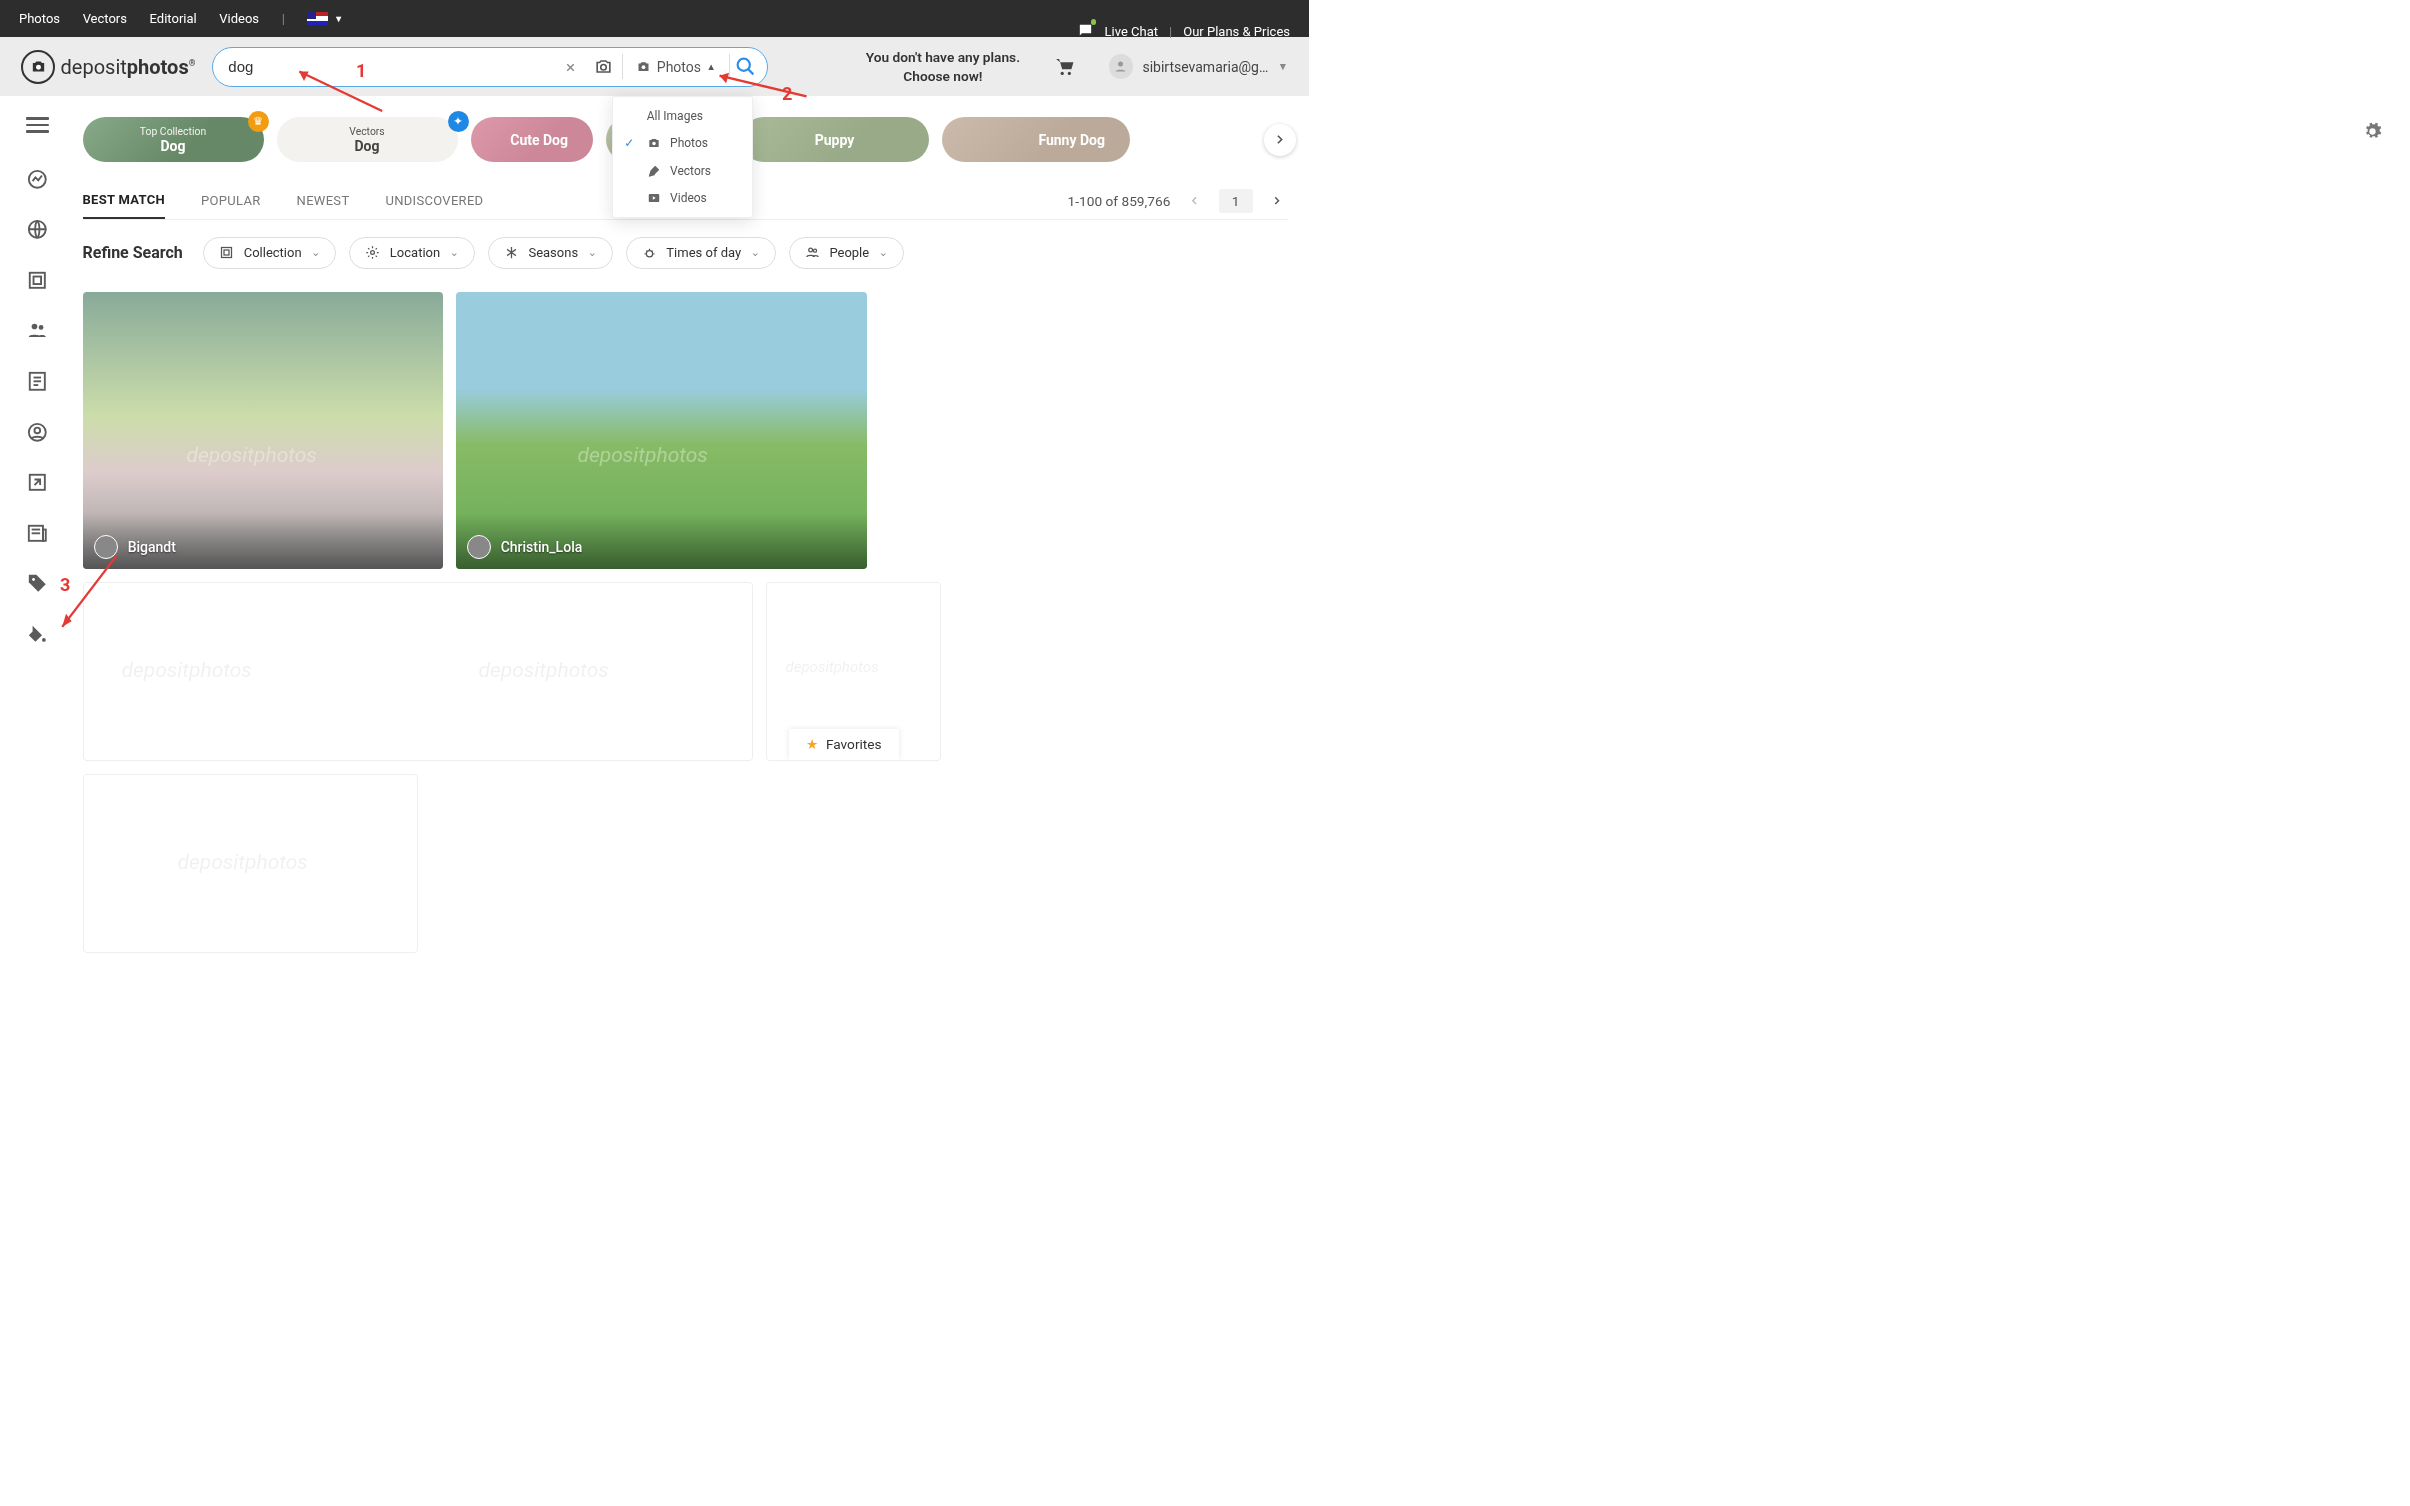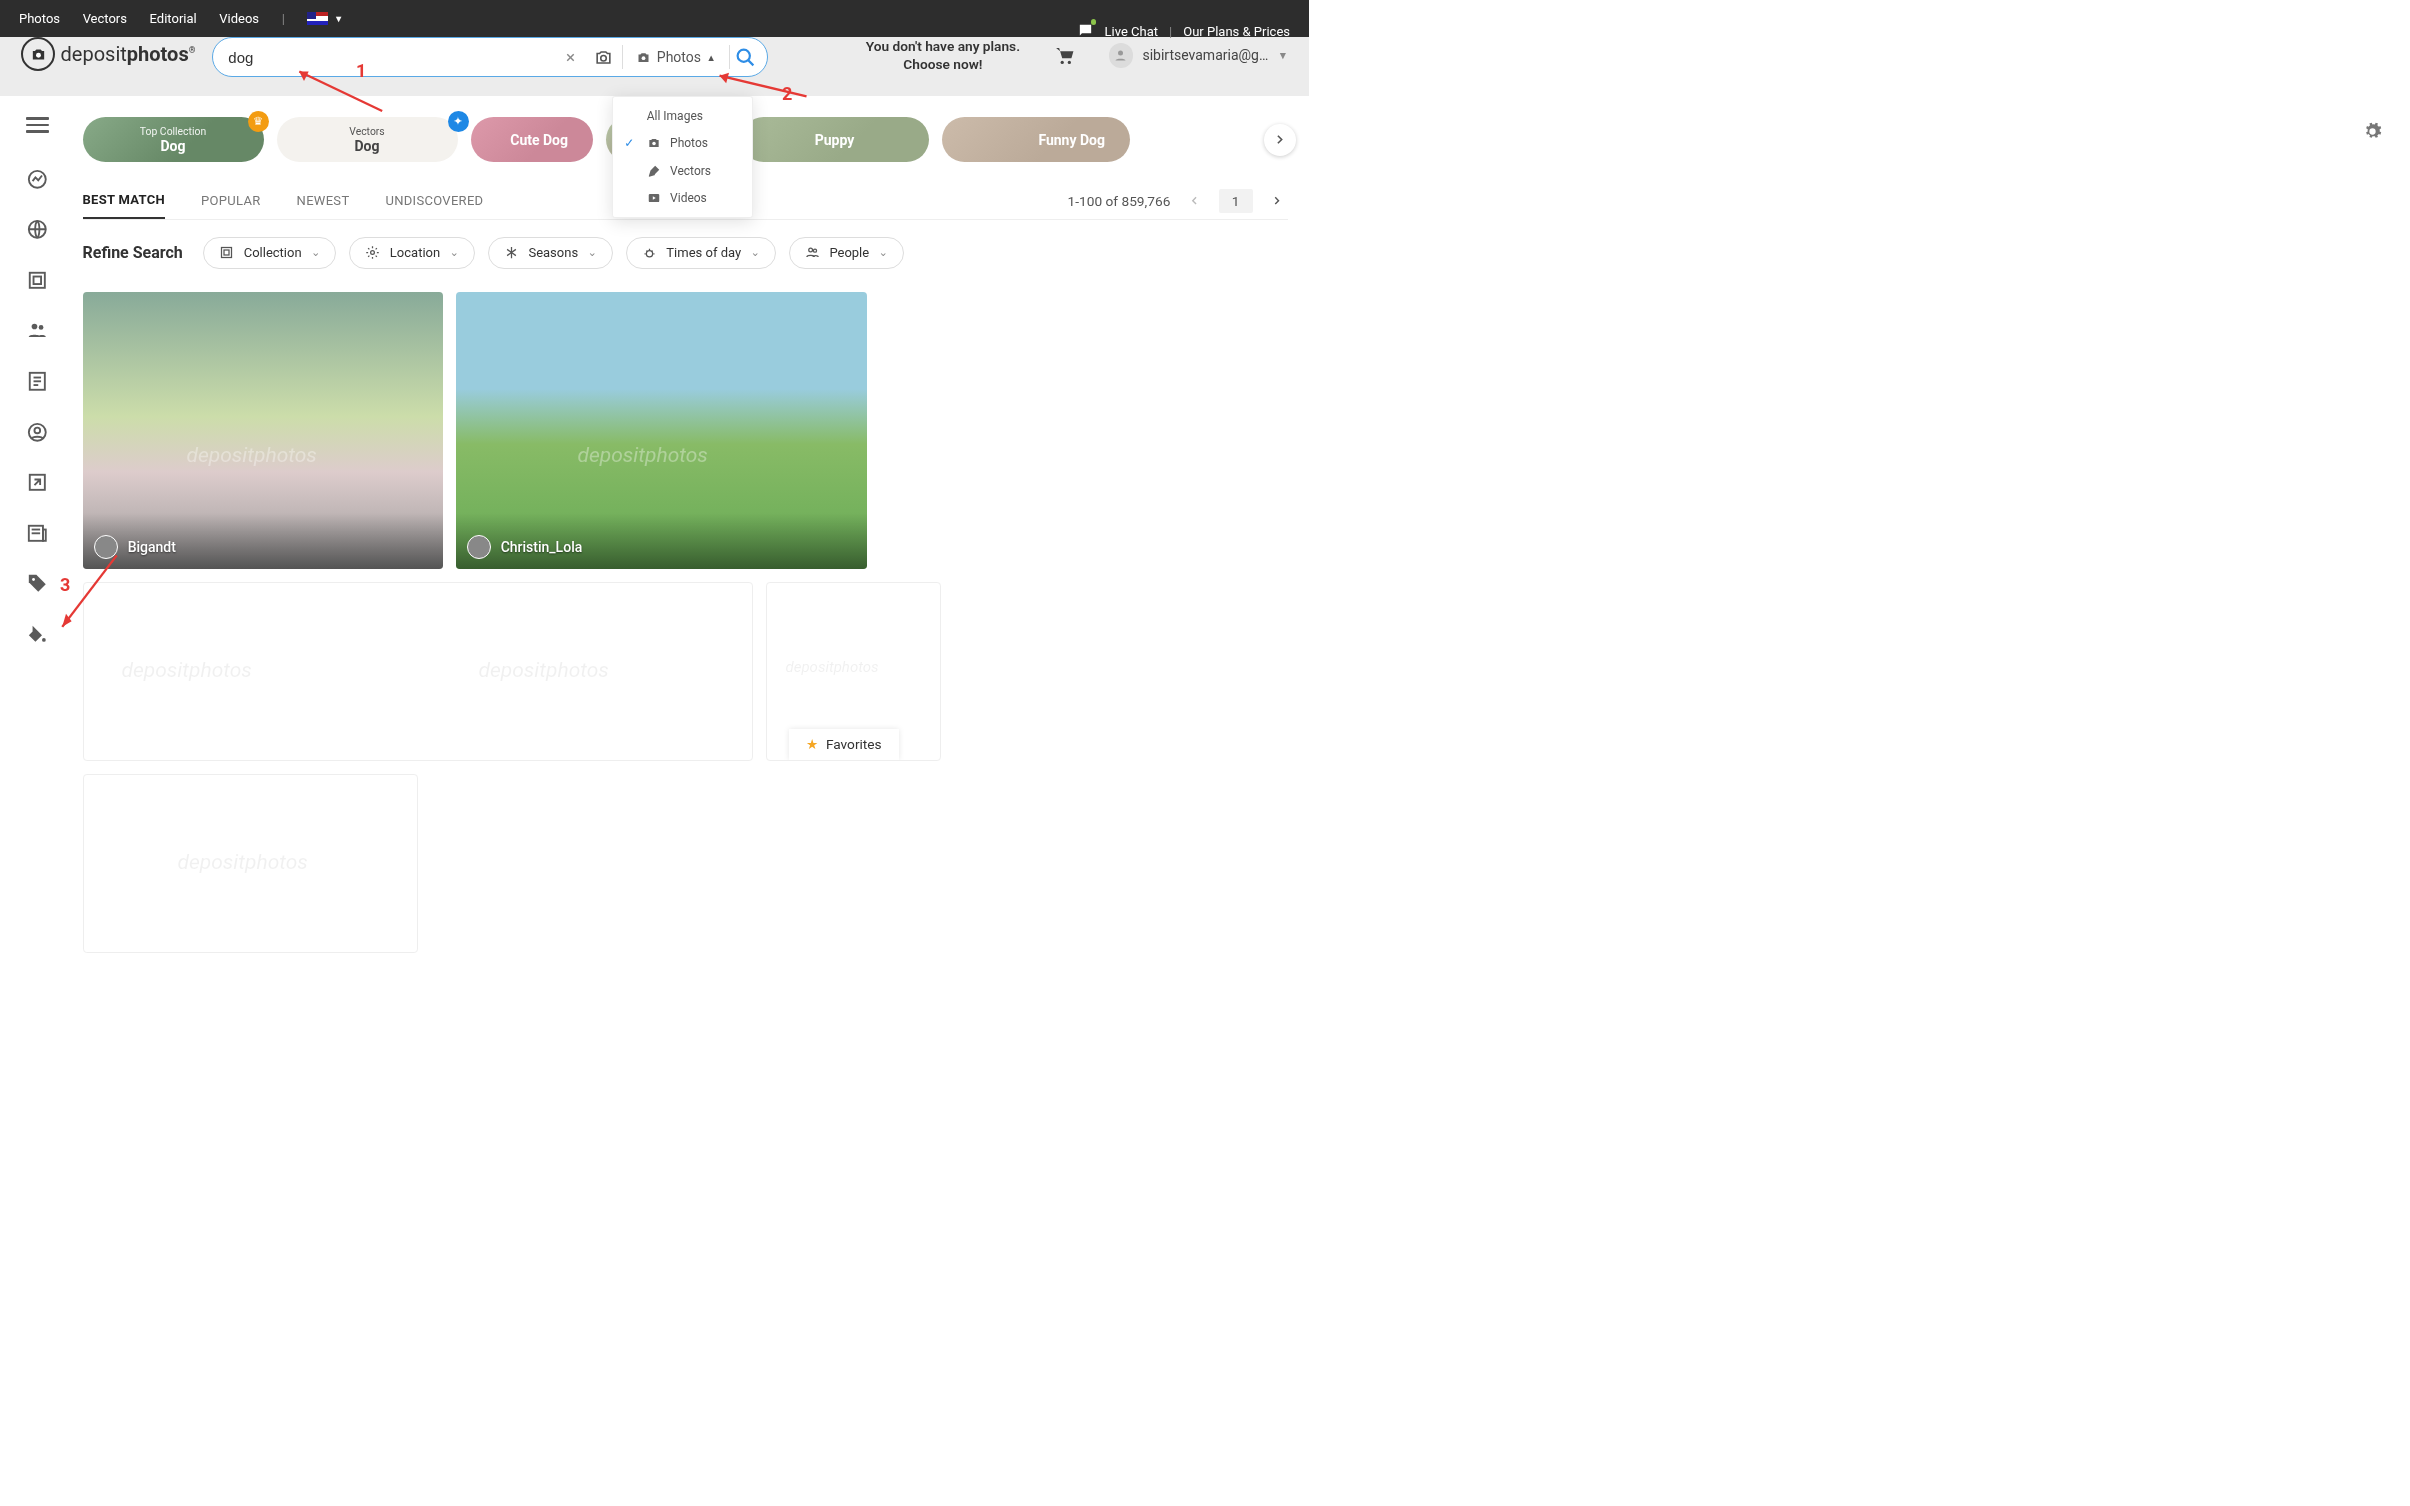--- a/index.html
+++ b/index.html
@@ -13,21 +13,21 @@
 .topbar .flag { display: flex; align-items: center; gap: 5.6px; }
 .topbar .flag-icon { width: 21px; height: 13px; background: linear-gradient(#b22 33%, #fff 33% 66%, #22b 66%); position: relative; }
 .topbar .flag-icon::before { content:''; position:absolute; left:0; top:0; width:8.5px; height:6.6px; background:#228; }
 .topbar .caret { font-size: 9.4px; }
 .topbar .right { margin-left: auto; display: flex; align-items: flex-end; gap: 11px; margin-top: 24px; }
 .topbar .chat-dot { position: relative; }
 .topbar .chat-dot::after { content:''; position:absolute; top:-2.8px; right:-2.8px; width:5.6px; height:5.6px; background:#8bc34a; border-radius:50%; }
 .topbar .plans { color:#fff; text-decoration:none; }
 
 
-.header { background: #ececec; height: 59px; display: flex; align-items: flex-start; padding: 0 21px; gap: 17px; }
+.header { background: #ececec; height: 59px; display: flex; align-items: center; padding: 0 21px; gap: 17px; }
 .logo { display:flex; align-items:center; gap:5.6px; font-size:20px; color:#333; font-weight:400; }
 .logo b { font-weight: 700; }
 .logo .cam-circle { width:34px; height:34px; border:2.8px solid #333; border-radius:50%; display:flex; align-items:center; justify-content:center; }
 .logo .cam-circle svg { width:17px; height:17px; }
 .logo sup { font-size:8.5px; }
 
 .searchbox { flex: 0 0 556px; height: 40px; border: 1.9px solid #5aa9e6; border-radius: 20px; background:#fff; display:flex; align-items:center; padding: 0 5.6px 0 15px; position: relative; }
 .searchbox input { border:0; outline:0; flex:1; font-size:15px; color:#333; background:transparent; }
 .searchbox .x { padding: 0 9.4px; color:#888; font-size: 17px; cursor:pointer; }
 .searchbox .ico-cam { padding: 0 9.4px; color:#555; }

